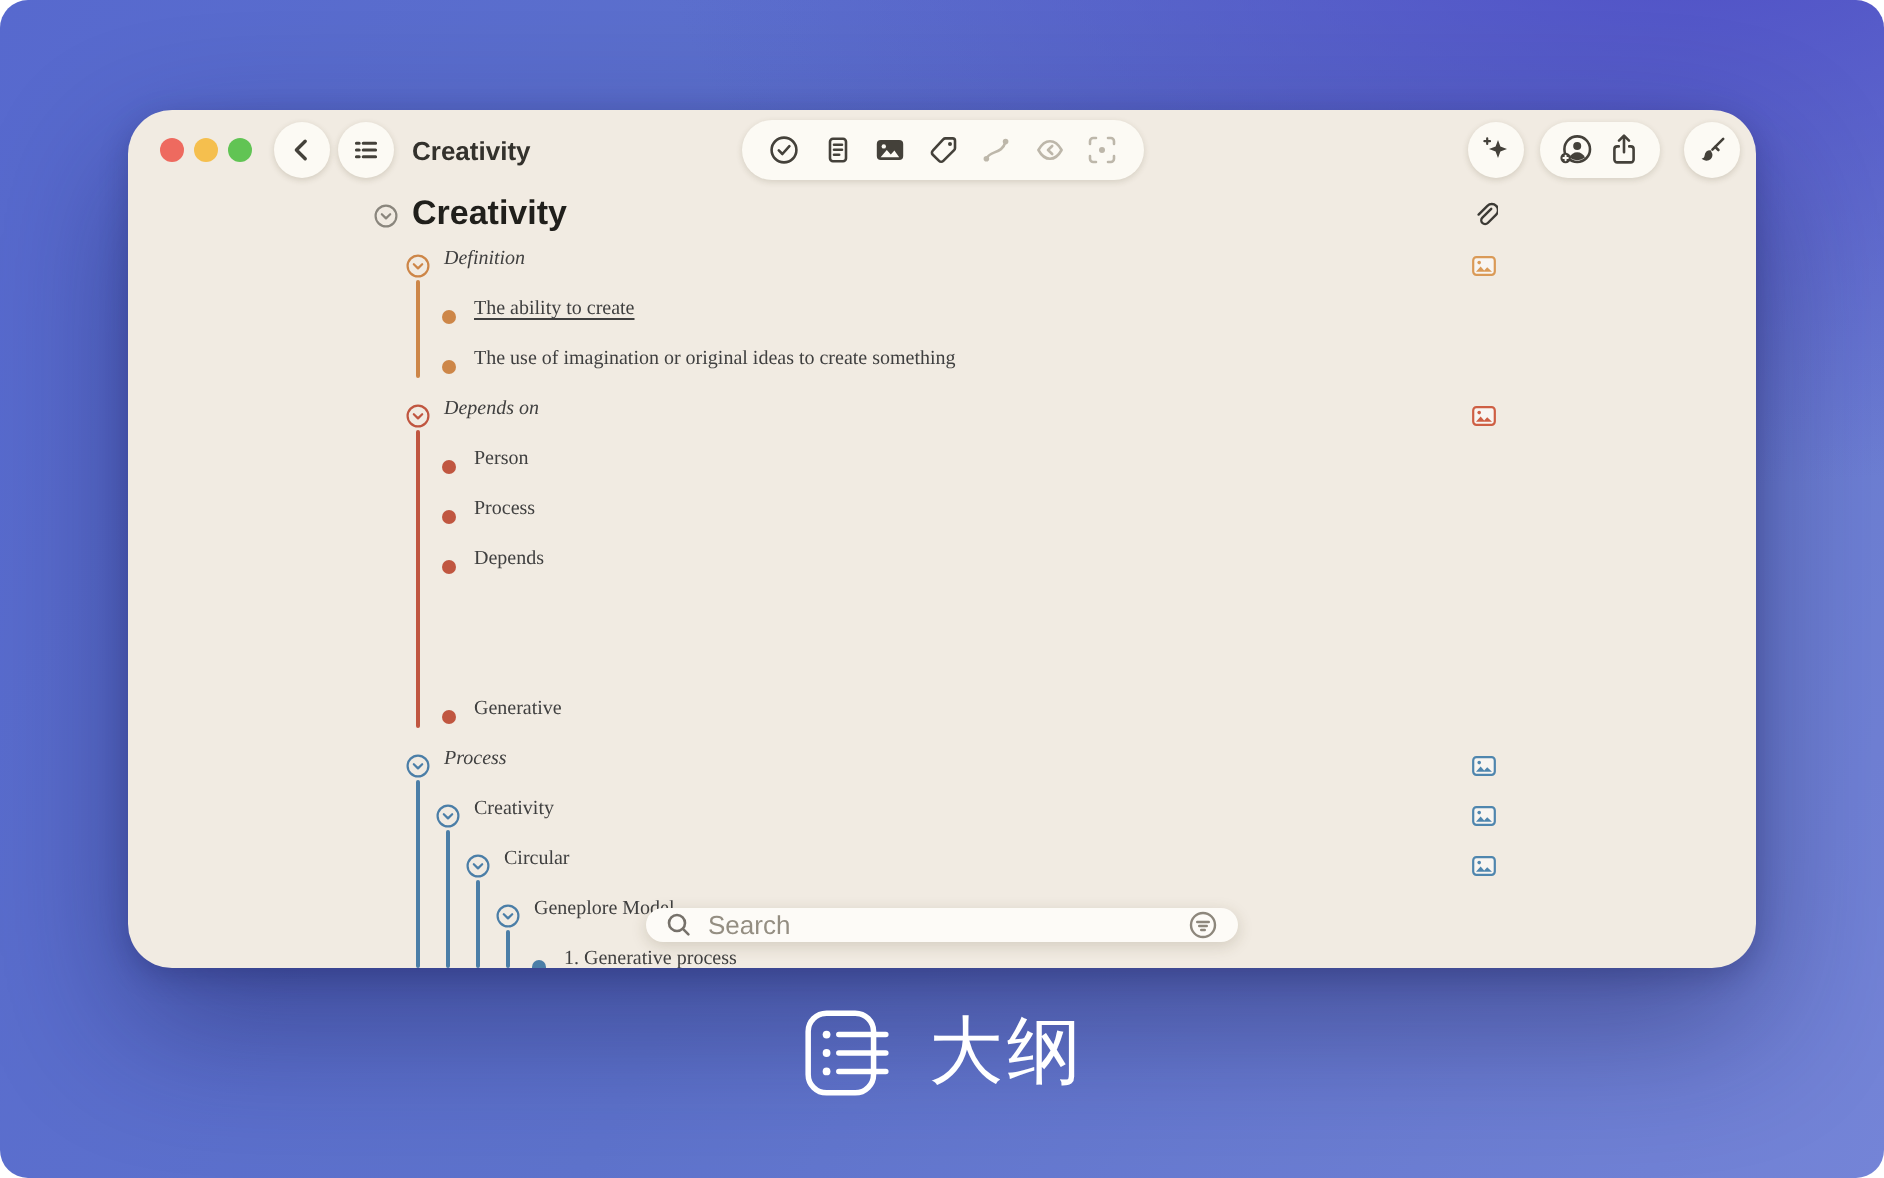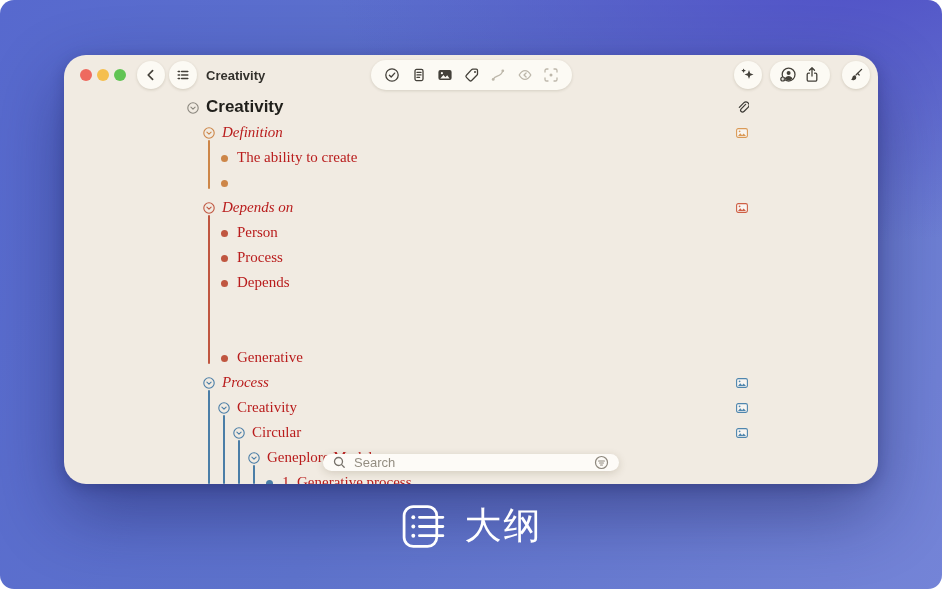--- a/index.html
+++ b/index.html
@@ -23,23 +23,23 @@
   .pill.center{left:307px;width:201px;height:30px;justify-content:space-between;padding:0 13px;box-sizing:border-box;}
   .pill.right{left:706px;top:6px;width:60px;height:28px;justify-content:space-between;padding:0 9px;box-sizing:border-box;}
   .tb-icon{display:flex;align-items:center;justify-content:center;}
   .disabled{color:#bdb7aa;}
   
   .content{position:absolute;left:0;top:0;width:100%;height:100%;}
   .rail{position:absolute;width:1.5px;border-radius:1px;}
   .row{position:absolute;left:0;width:100%;height:24px;}
   .marker{position:absolute;top:6px;width:12px;height:12px;display:flex;align-items:center;justify-content:center;}
   .dot{position:absolute;top:9px;width:7px;height:7px;border-radius:50%;}
-  .rtext{position:absolute;top:3px;font-family:"Liberation Serif",serif;font-size:15px;color:#b91c1c;white-space:nowrap;}
+  .rtext{position:absolute;top:3px;font-family:"Liberation Serif",serif;font-size:10px;color:#404040;white-space:nowrap;}
   .italic{font-style:italic;}
-  .underline{text-underline-offset:2px;}
+  .underline{text-decoration:underline;text-underline-offset:2px;}
   .badge{position:absolute;left:672px;top:7px;width:12px;height:10px;}
   .heading-row{position:absolute;left:0;top:40px;width:100%;height:26px;}
   .heading-toggle{position:absolute;left:123px;top:7px;width:12px;height:12px;color:#8a867d;}
   .heading-text{position:absolute;left:142px;top:2px;font-size:17px;font-weight:700;color:#201f1b;}
   .clip{position:absolute;left:672px;top:46px;width:13px;height:13px;color:#3c3a35;}
   .orange{color:#cd8648;}
   .red2{color:#c05640;}
   .blue{color:#4b7ea7;}
   
   .searchbar{position:absolute;left:259px;top:399px;width:296px;height:17px;border-radius:14px;background:#fdfbf7;
@@ -201,20 +201,21 @@
               <circle cx="3.6" cy="3.3" r=".9" fill="currentColor"></circle>
             </svg>
           </span>
       </div>
       <div class="row" style="top:91px">
         <span class="dot" style="left:156.5px;background:#cd8648"></span>
         <span class="rtext underline" style="left:173px">The ability to create</span>
       </div>
       <div class="row" style="top:116px">
         <span class="dot" style="left:156.5px;background:#cd8648"></span>
+        <span class="rtext" style="left:173px">The use of imagination or original ideas to create something</span>
       </div>
 
       <div class="row" style="top:141px">
         <span class="marker red2" style="left:139px">
             <svg width="12" height="12" viewBox="0 0 12 12" fill="none" stroke="currentColor" stroke-width="1.1" stroke-linecap="round" stroke-linejoin="round">
               <circle cx="6" cy="6" r="5.2"></circle>
               <path d="M3.9 5.1L6 7.2l2.1-2.1"></path>
             </svg>
           </span>
         <span class="rtext italic" style="left:158px">Depends on</span>

